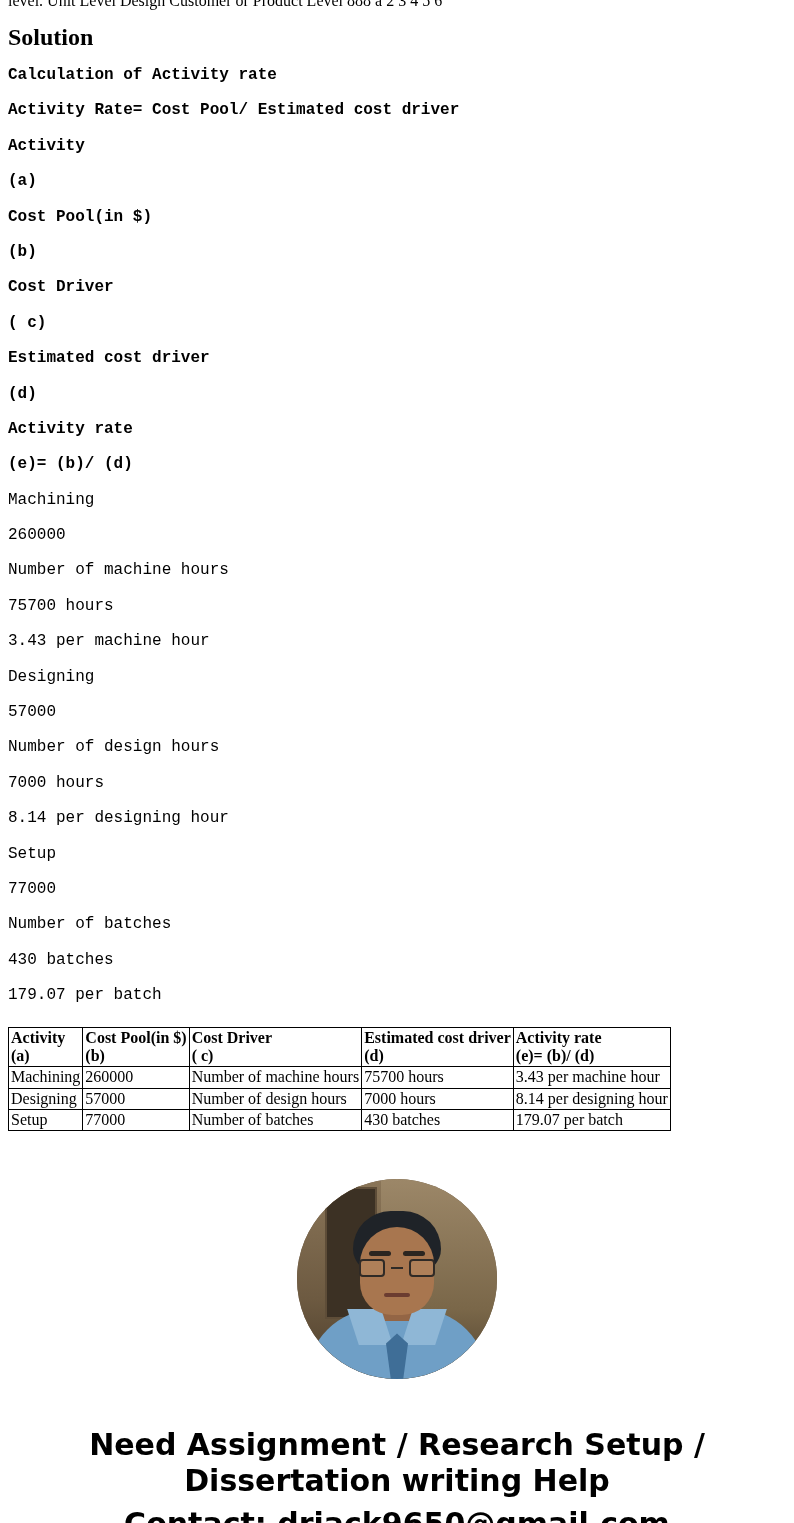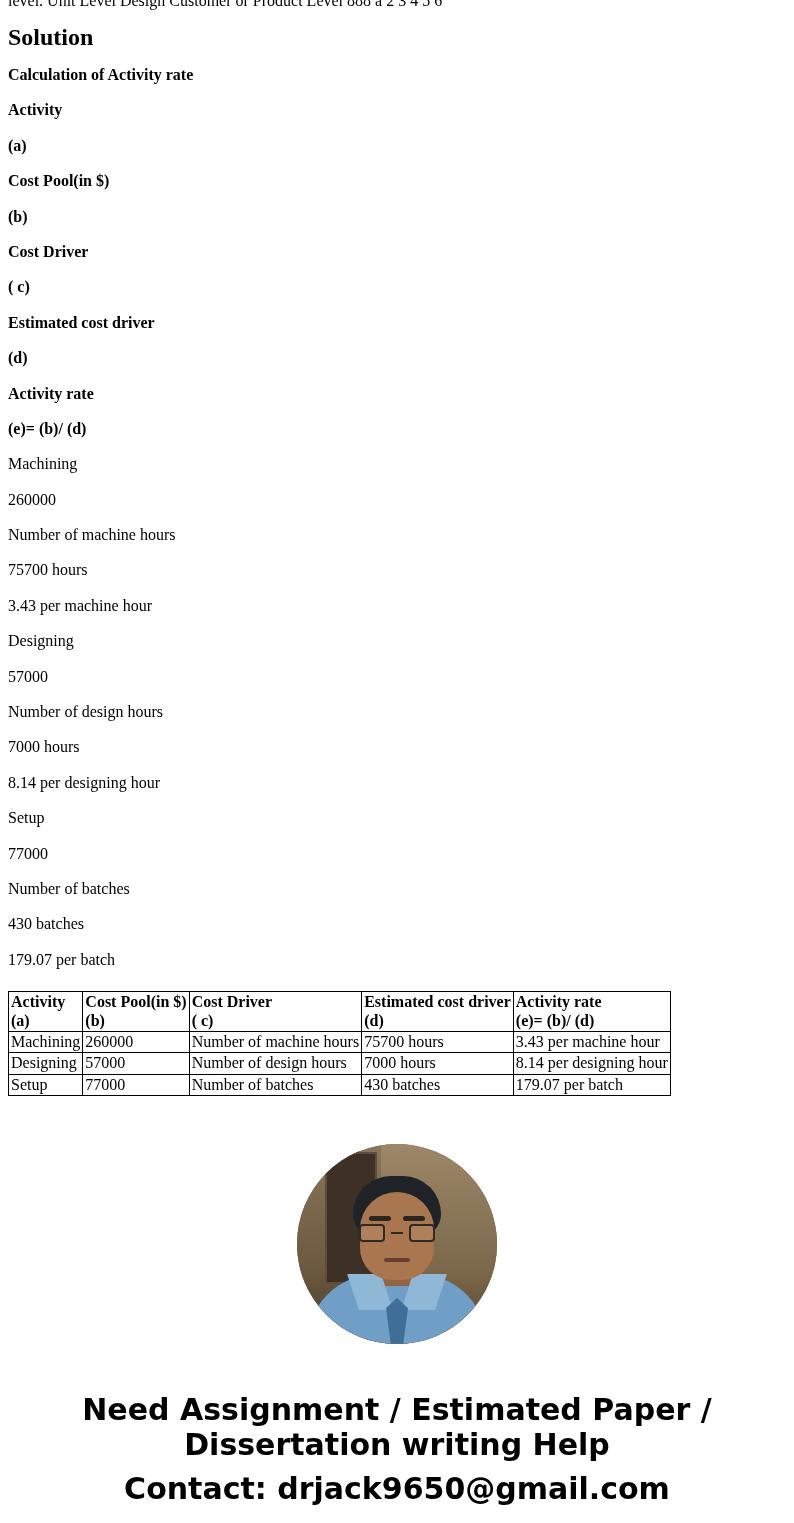--- a/index.html
+++ b/index.html
@@ -30,20 +30,21 @@
   h2.solution-heading {
     font-size: 24px;
     font-weight: bold;
     margin: 6px 0 14px 0;
     line-height: 1.15;
   }
   p.line {
     font-size: 16px;
     line-height: 1.15;
     margin: 0 0 17px 0;
+    font-family: Liberation Mono, monospace;
   }
   p.bold {
     font-weight: bold;
   }
   table.activity-table {
     border-collapse: collapse;
     margin-top: 22px;
     margin-bottom: 0;
     font-size: 16px;
     line-height: 1.15;
@@ -224,20 +225,21 @@
 </head>
 <body>
 
 <div class="page">
 
   <p class="top-fragment">level. Unit Level Design Customer or Product Level 888 a 2 3 4 5 6</p>
 
   <h2 class="solution-heading">Solution</h2>
 
   <p class="line bold">Calculation of Activity rate</p>
+  <p class="line bold">Activity Rate= Cost Pool/ Estimated cost driver</p>
   <p class="line bold">Activity</p>
   <p class="line bold">(a)</p>
   <p class="line bold">Cost Pool(in $)</p>
   <p class="line bold">(b)</p>
   <p class="line bold">Cost Driver</p>
   <p class="line bold">( c)</p>
   <p class="line bold">Estimated cost driver</p>
   <p class="line bold">(d)</p>
   <p class="line bold">Activity rate</p>
   <p class="line bold">(e)= (b)/ (d)</p>
@@ -320,17 +322,17 @@
       <div class="av-brow-l"></div>
       <div class="av-brow-r"></div>
       <div class="av-glass-l"></div>
       <div class="av-glass-r"></div>
       <div class="av-glass-bridge"></div>
       <div class="av-mouth"></div>
     </div>
   </div>
 
   <div class="promo">
-    <div class="promo-line1">Need Assignment / Estimated Paper / Dissertation writing Help</div>
+    <div class="promo-line1">Need Assignment / Research Setup / Dissertation writing Help</div>
     <div class="promo-line2">Contact: drjack9650@gmail.com</div>
   </div>
 
 </div>
 
 </body></html>

